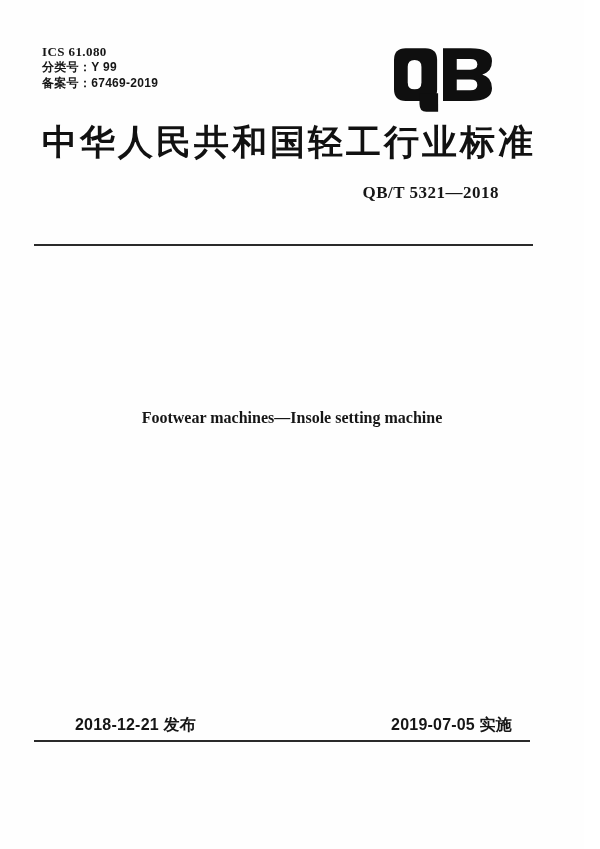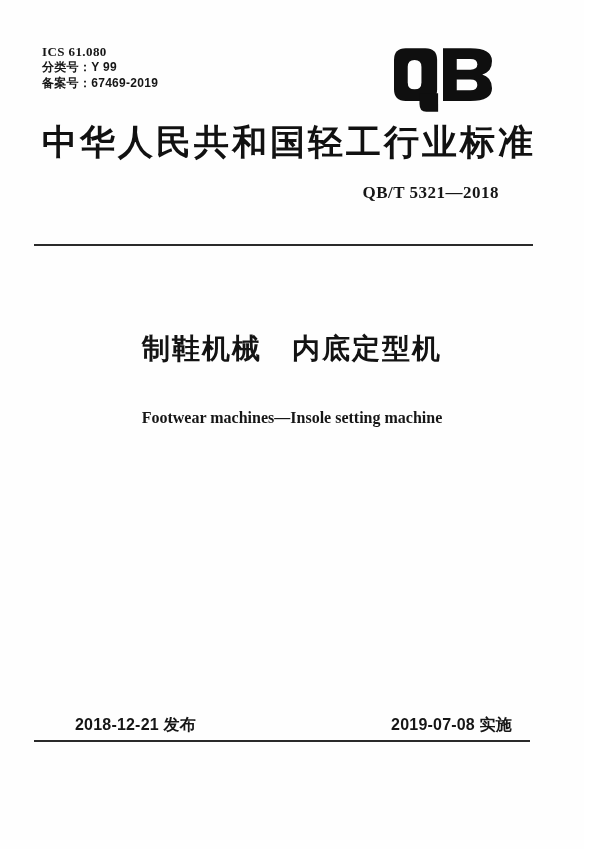--- a/index.html
+++ b/index.html
@@ -188,23 +188,22 @@
     </svg>
     <span class="sr-only">QB</span>
   </div>
 
   <h1 class="category">中华人民共和国轻工行业标准</h1>
 
   <div class="std-no">QB/T 5321—2018</div>
 
   <div class="rule rule-top"></div>
 
-  <h2 class="doc-title">制鞋机械　内底定型机</h2>
 
   <div class="doc-title-en">Footwear machines—Insole setting machine</div>
 
   <div class="date-issue">2018-12-21 发布</div>
-  <div class="date-impl">2019-07-08 实施</div>
+  <div class="date-impl">2019-07-05 实施</div>
 
   <div class="rule rule-bottom"></div>
 
 
 </div>
 
 </body></html>

